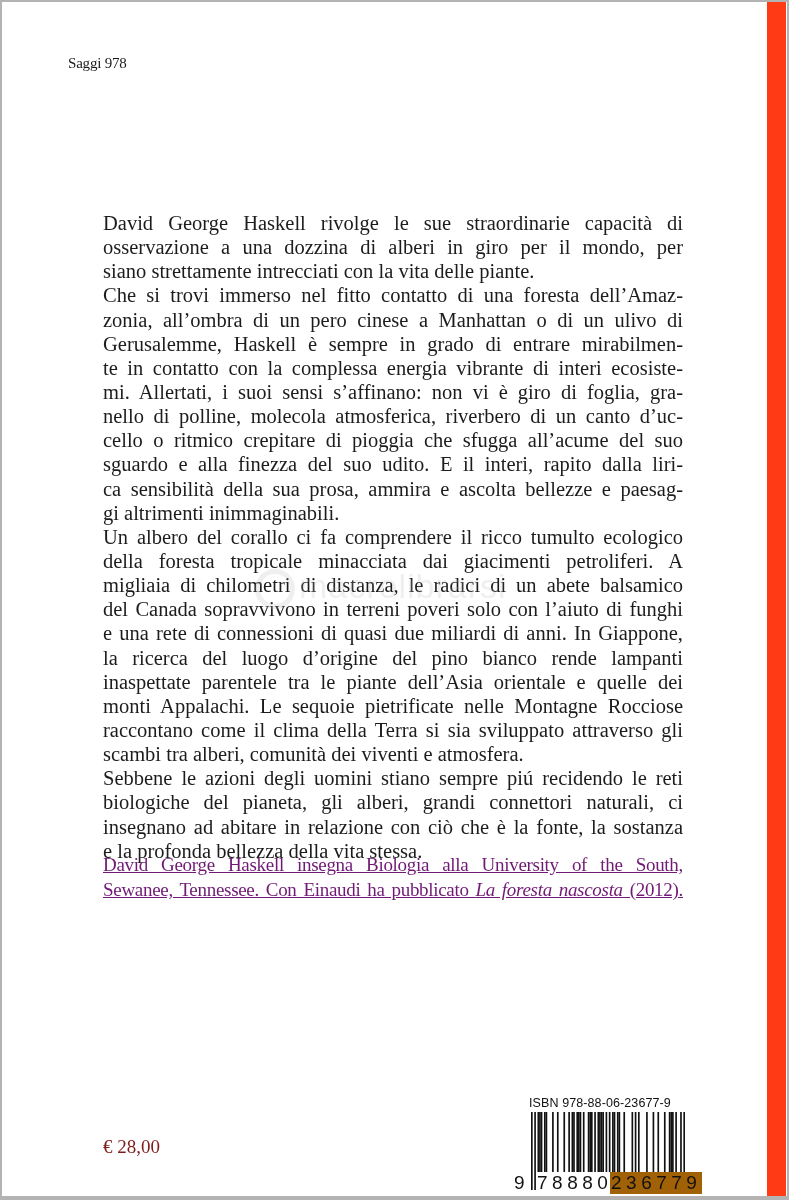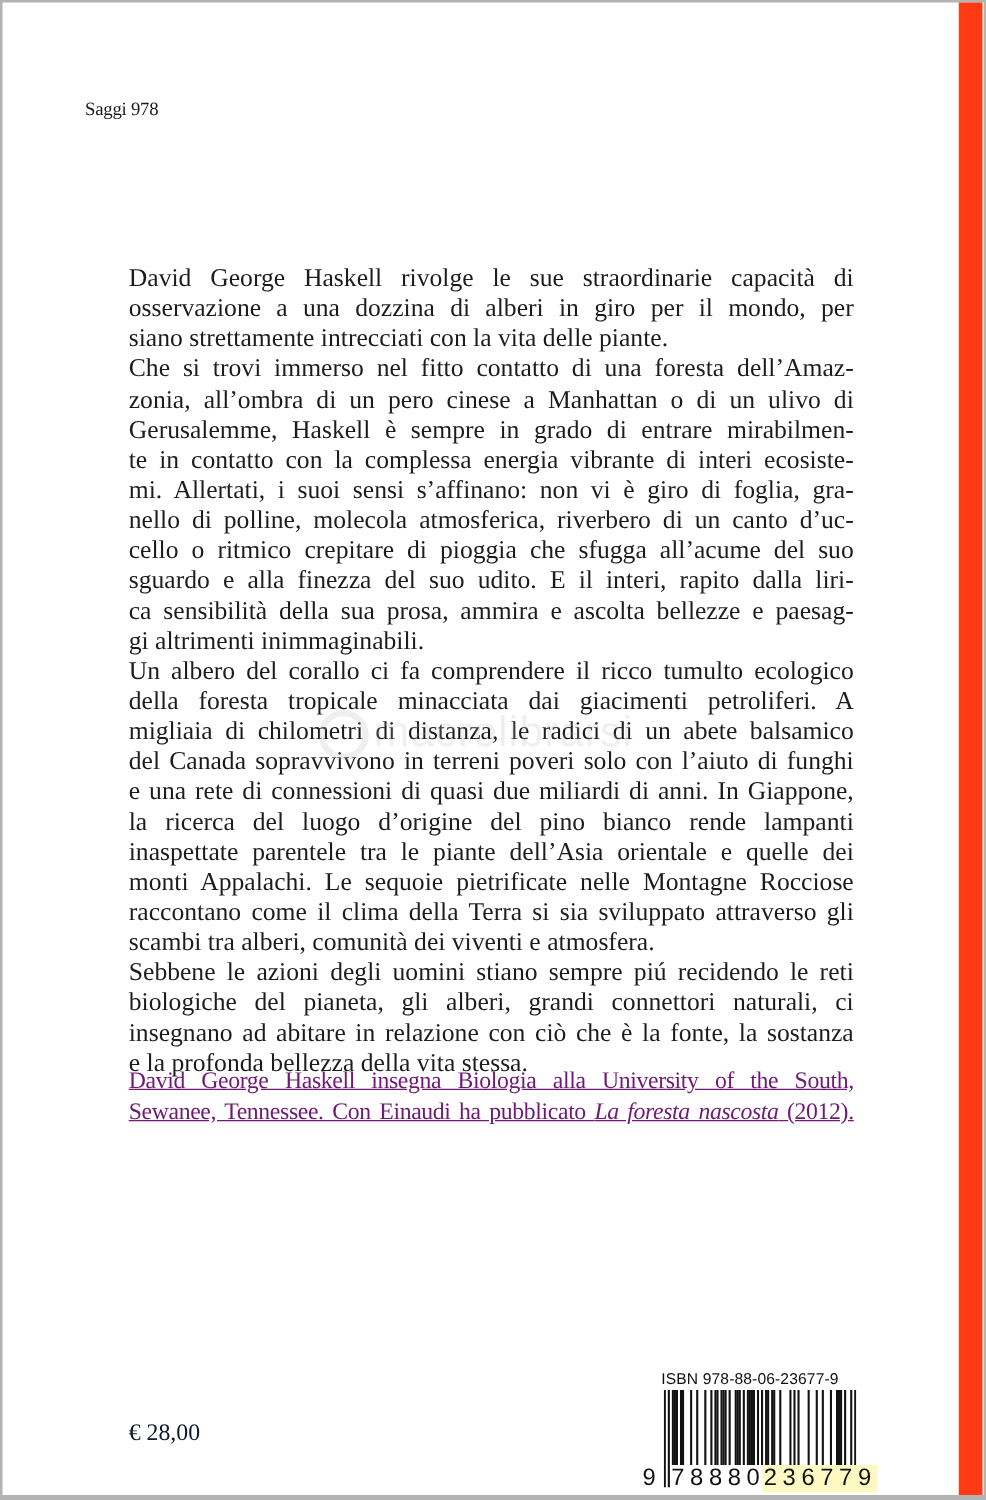--- a/index.html
+++ b/index.html
@@ -26,21 +26,21 @@
       position: absolute;
       left: 767px;
       top: 2px;
       width: 19px;
       height: 1194px;
       background: #ff3a14;
     }
     .series {
       position: absolute;
       left: 68px;
-      top: 80px;
+      top: 55px;
       font-family: "Liberation Serif", serif;
       font-size: 15px;
       color: #1a1a1a;
       letter-spacing: -0.2px;
     }
     .blurb {
       position: absolute;
       left: 103px;
       top: 187px;
       width: 580px;
@@ -98,21 +98,21 @@
       border-radius: 50%;
       vertical-align: middle;
       margin-right: 4px;
     }
     .price {
       position: absolute;
       left: 103px;
       top: 1136px;
       font-family: "Liberation Serif", serif;
       font-size: 19px;
-      color: #0f172a;
+      color: #7f1d1d;
     }
     .isbn-block {
       position: absolute;
       left: 514px;
       top: 1096px;
       width: 180px;
       height: 110px;
     }
     .isbn-label {
       position: absolute;
@@ -135,21 +135,21 @@
       left: 0;
       top: 76px;
       width: 180px;
       font-family: "Liberation Sans", sans-serif;
       font-size: 19px;
       color: #111;
       letter-spacing: 4.5px;
     }
     .barcode-digits .first { position: absolute; left: 0; }
     .barcode-digits .group1 { position: absolute; left: 22px; background: #fff; padding: 0 1px; }
-    .barcode-digits .group2 { position: absolute; left: 96px; background: #fef9c3; padding: 0 1px; }
+    .barcode-digits .group2 { position: absolute; left: 96px; background: #a16207; padding: 0 1px; }
   </style>
 </head>
 <body>
 
 <div class="cover"></div>
 <div class="spine-strip"></div>
 
 <div class="series">Saggi 978</div>
 
 <div class="blurb" id="blurb">

